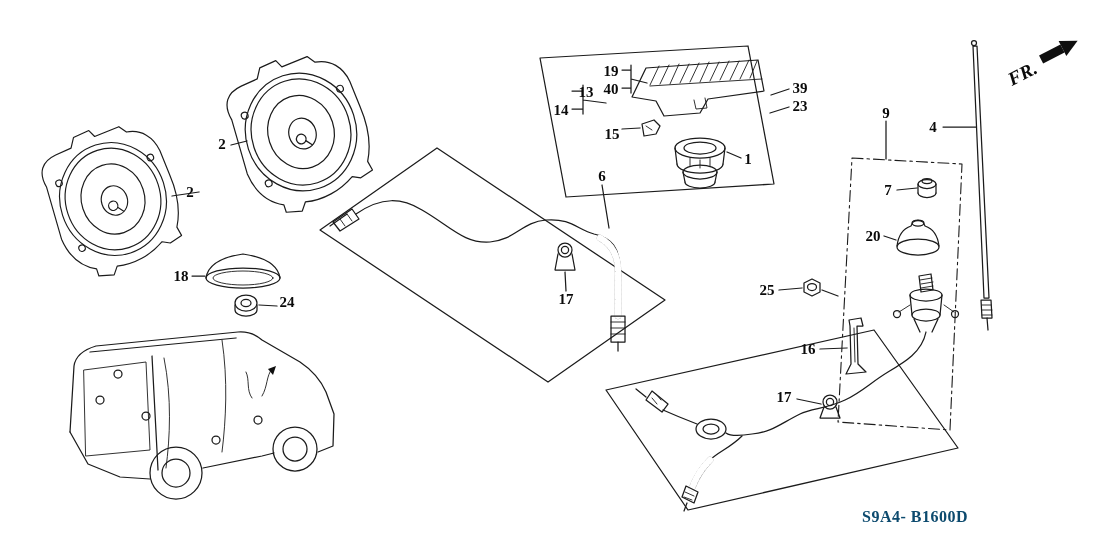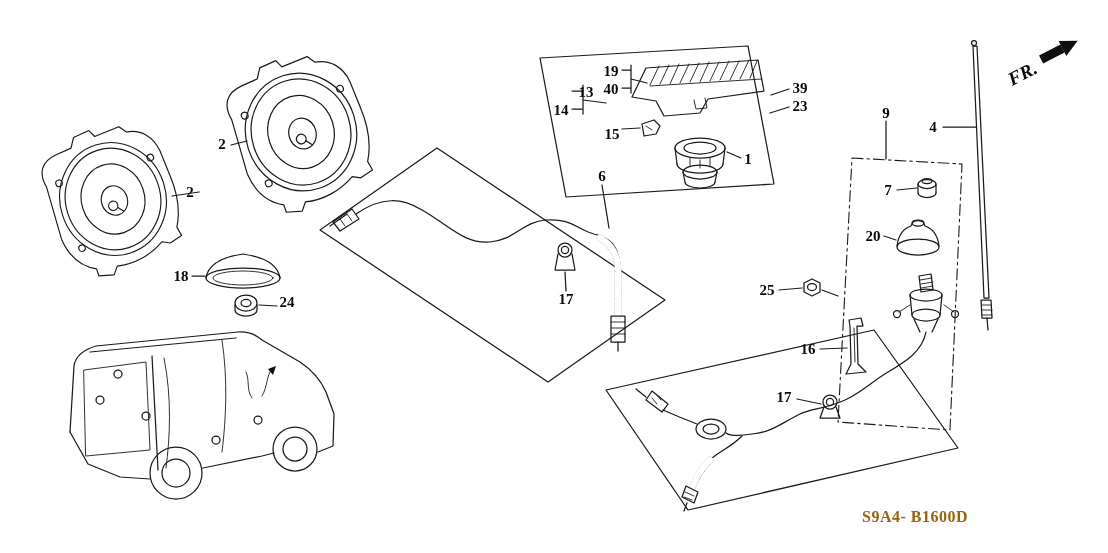--- a/index.html
+++ b/index.html
@@ -9,21 +9,21 @@
   svg *{stroke:#1b1b1b;stroke-width:1.25;fill:none;stroke-linecap:round;stroke-linejoin:round;}
   svg .fill{fill:#0f0f0f;stroke:none;}
   svg .leader{stroke-width:1.05;}
   svg .dashdot{stroke-dasharray:11 4 2.5 4;stroke-width:1.1;}
   svg .corr{stroke:#8f8f8f;stroke-width:6.5;}
   svg .corrdash{stroke:#ffffff;stroke-width:6.5;stroke-dasharray:1.6 3;}
   svg .thin{stroke-width:.9;}
   .part-label{position:absolute;transform:translate(-50%,-50%);
       font:700 15px "Liberation Serif",serif;color:#0a0a0a;white-space:nowrap;line-height:1;text-align:center;}
   .diagram-code{position:absolute;transform:translate(-50%,-50%);
-      font:700 16px "Liberation Serif",serif;letter-spacing:.5px;color:#a16207;white-space:nowrap;}
+      font:700 16px "Liberation Serif",serif;letter-spacing:.5px;color:#0c4a6e;white-space:nowrap;}
 </style>
 </head>
 <body>
 
 <div class="canvas">
 <svg width="1108" height="553" viewBox="0 0 1108 553">
 
   <defs>
     <g id="speaker-shape">
       <path d="M-64,-34 C-68,-52 -60,-62 -44,-64 L-26,-66 L-20,-76 L-2,-78 L2,-70 L30,-72 L36,-64 C52,-62 62,-50 64,-34 L66,-6 C68,16 64,36 56,50 L58,60 L44,64 L36,60 C20,70 0,74 -18,70 L-24,78 L-40,74 L-40,66 C-56,58 -64,44 -66,24 Z"></path>

